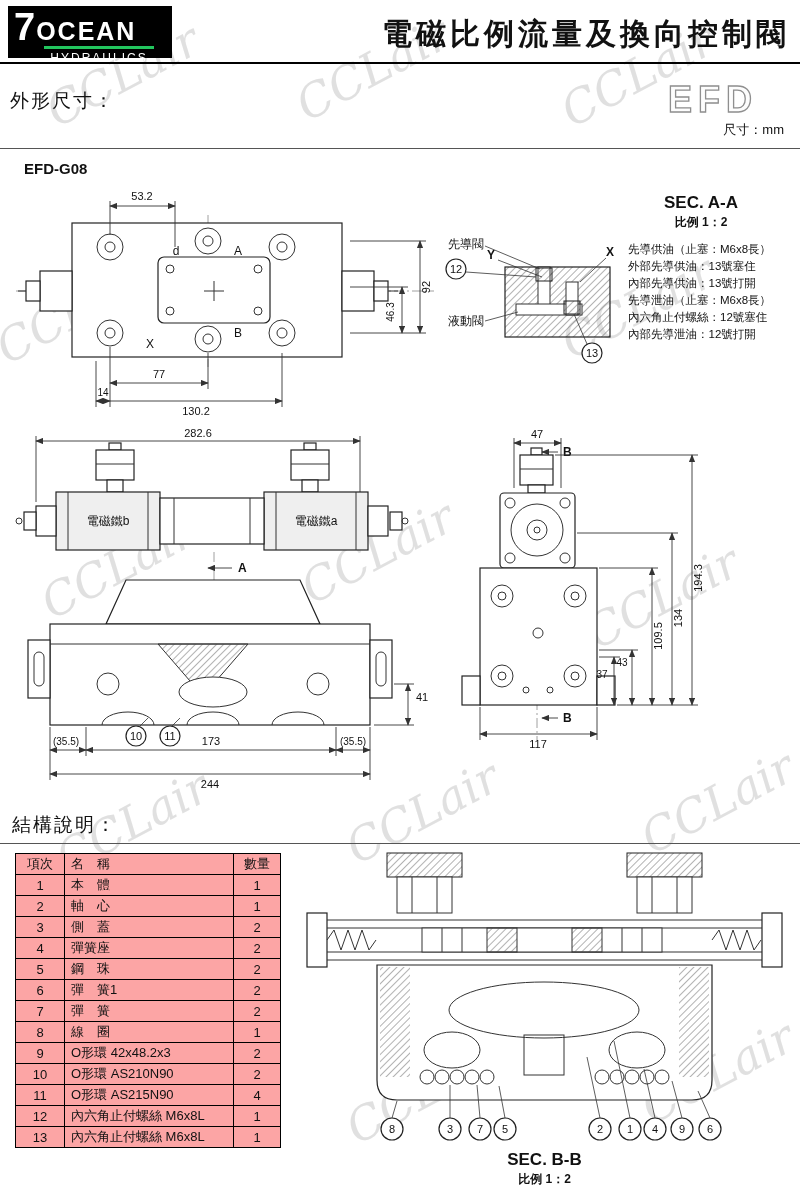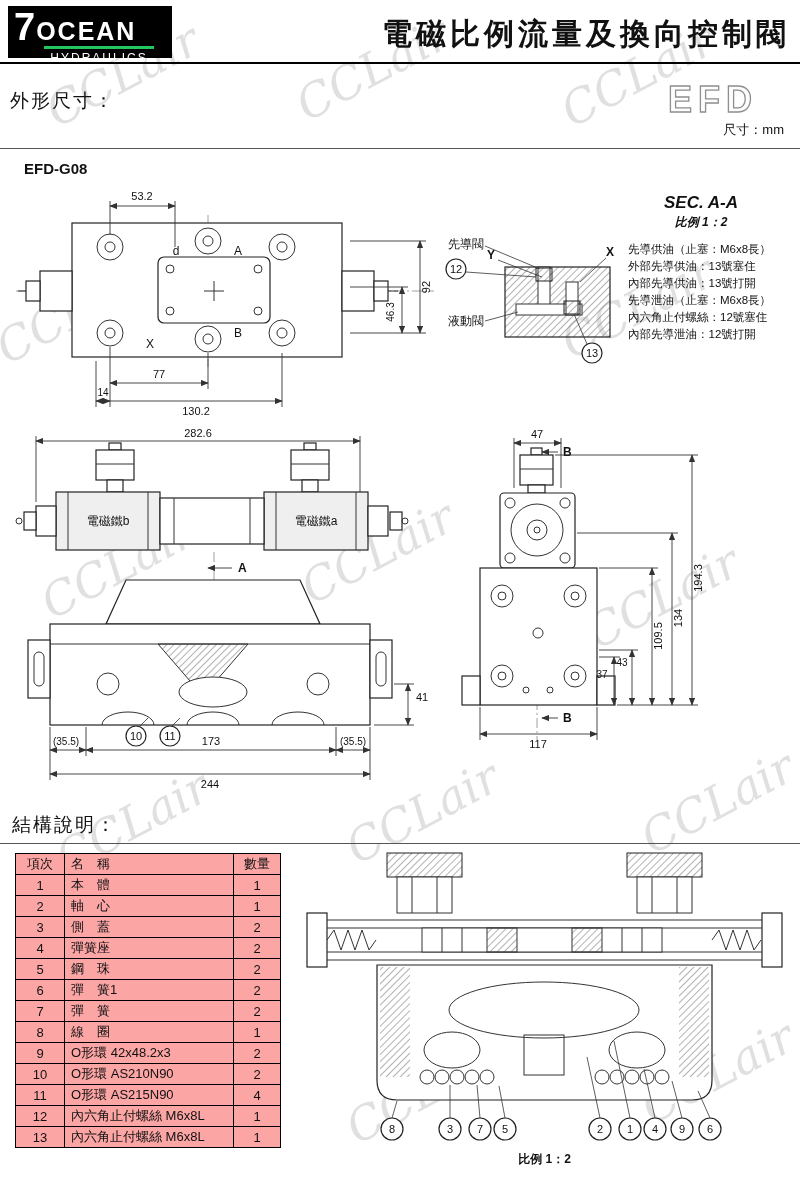--- a/index.html
+++ b/index.html
@@ -13,21 +13,21 @@
   .logo-ocean{font-size:25px;font-weight:bold;letter-spacing:2px;}
   .logo-sub{font-size:12px;letter-spacing:2px;border-top:3px solid #22c55e;margin-left:30px;padding-top:2px;width:110px;text-align:center;}
   .main-title{position:absolute;top:14px;right:10px;font-size:30px;font-weight:bold;letter-spacing:4px;z-index:2;}
   .rule1{position:absolute;top:62px;left:0;width:800px;height:2px;background:#000;z-index:2;}
   .efd-wrap{position:absolute;top:58px;right:6px;z-index:2;margin-top:20px;}
   .dim-label{position:absolute;top:88px;left:10px;font-size:19px;letter-spacing:2px;z-index:2;}
   .unit-label{position:absolute;top:121px;right:16px;font-size:13px;z-index:2;}
   .rule2{position:absolute;top:148px;left:0;width:800px;height:1px;background:#555;z-index:2;}
   .model-label{position:absolute;top:160px;left:24px;font-size:15px;font-weight:bold;z-index:2;}
   
-  .secaa-title{position:absolute;top:193px;left:636px;width:130px;text-align:center;z-index:2;font-style:italic;}
+  .secaa-title{position:absolute;top:193px;left:636px;width:130px;text-align:center;z-index:2;}
   .secaa-title .t1{font-size:17px;font-weight:bold;}
   .secaa-title .t2{font-size:12px;font-weight:bold;margin-top:1px;}
   .notes{position:absolute;top:241px;left:628px;width:170px;font-size:11.5px;line-height:17px;z-index:2;}
   
   .struct-label{position:absolute;top:812px;left:12px;font-size:19px;letter-spacing:2px;z-index:2;}
   .rule3{position:absolute;top:843px;left:0;width:800px;height:1px;background:#555;z-index:2;}
   table.parts{position:absolute;top:853px;left:15px;border-collapse:collapse;font-size:13px;z-index:2;background:#fca5a5;}
   table.parts th,table.parts td{border:1px solid #000;height:20px;padding:0 4px;font-weight:normal;}
   table.parts .c-item{width:40px;text-align:center;}
   table.parts .c-name{width:158px;text-align:left;padding-left:6px;}
@@ -521,16 +521,17 @@
       <line class="ldr" x1="390" y1="273" x2="380" y2="236"></line>
       <circle class="bal" cx="390" cy="284" r="11"></circle>
         <text class="bt" x="390" y="288">9</text>
       <line class="ldr" x1="418" y1="273" x2="406" y2="246"></line>
       <circle class="bal" cx="418" cy="284" r="11"></circle>
         <text class="bt" x="418" y="288">6</text>
     </g>
   </svg>
 
   <div class="secbb-title">
+    <div class="t1">SEC. B-B</div>
     <div class="t2">比例 1：2</div>
   </div>
 
 </div>
 
 </body></html>

